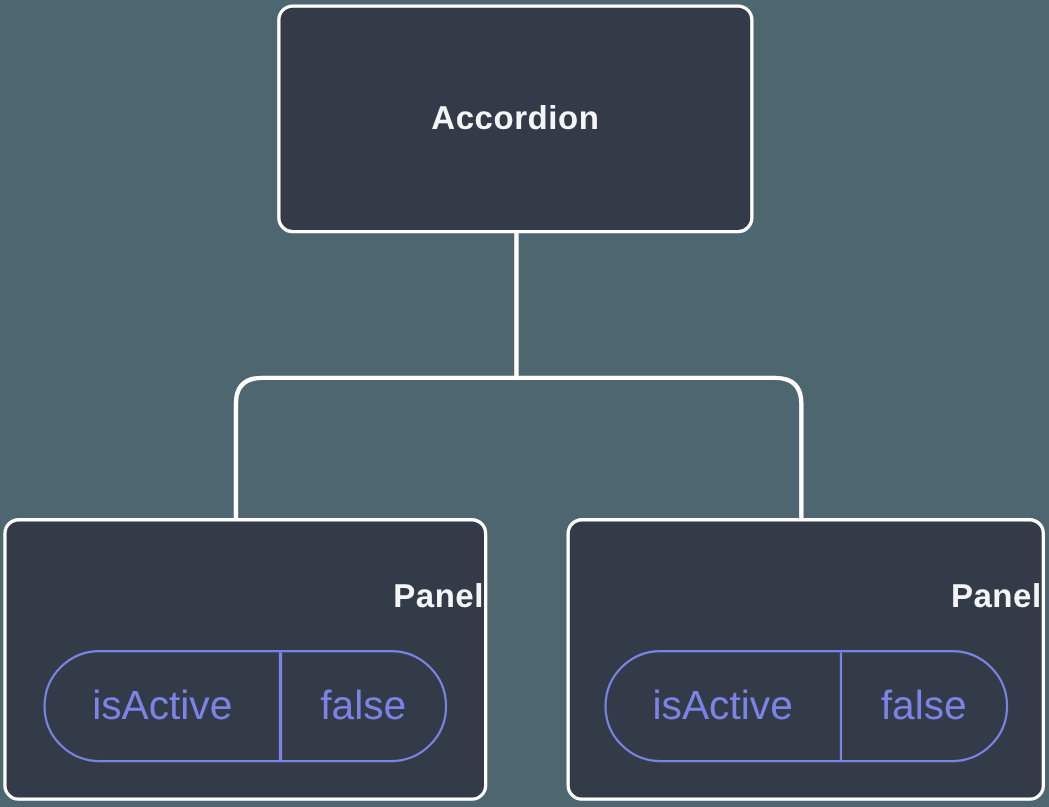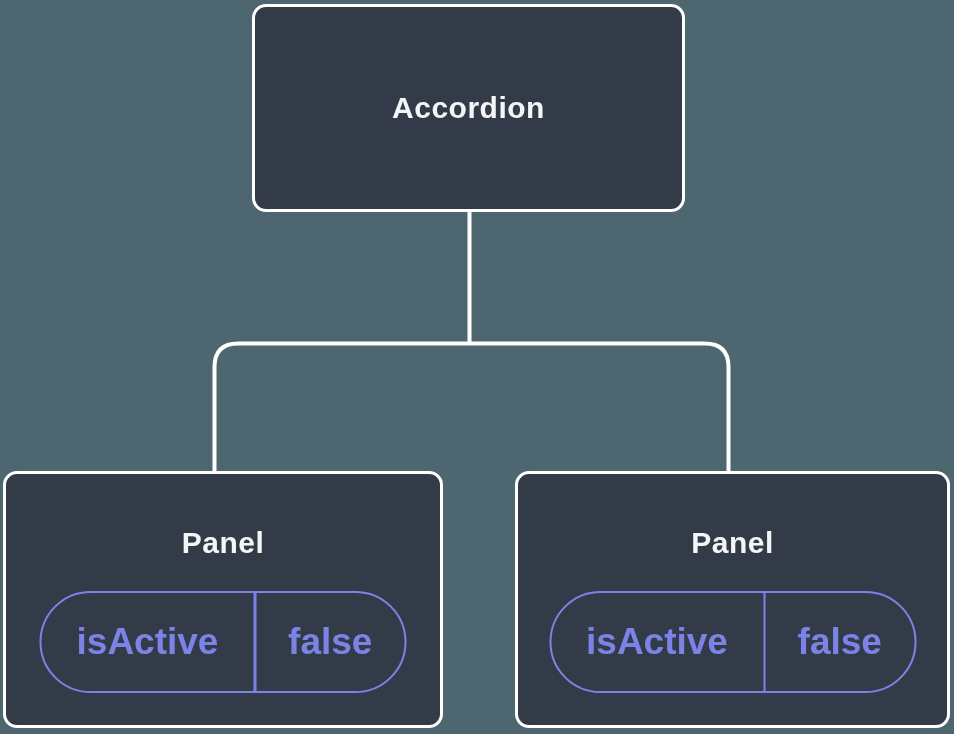--- a/index.html
+++ b/index.html
@@ -55,42 +55,42 @@
   .panel-node {
     top: 471px;
     height: 257px;
   }
   .panel-left  { left: 3px;   width: 440px; }
   .panel-right { left: 515px; width: 435px; }
   .node-title {
     position: absolute;
     top: 47px; left: 0;
     width: 100%;
-    text-align: center;
+    text-align: right;
     line-height: 44px;
   }
   .pill {
     position: absolute;
     top: 117px;
     left: 50%;
     transform: translateX(-50%);
     width: 367px; height: 102px;
     border: 2.5px solid var(--accent, #7C83E7);
     border-radius: 51px;
     display: flex;
     align-items: stretch;
     overflow: hidden;
   }
   .pill-cell {
     display: flex;
     align-items: center;
     justify-content: center;
     color: var(--accent, #7C83E7);
     font-size: 37px;
-    font-weight: 700;
+    font-weight: 400;
   }
   .pill-name  { flex: 0 0 212px; }
   .pill-value { flex: 1; }
   .pill-divider {
     flex: 0 0 2.5px;
     background: var(--accent, #7C83E7);
   }
 </style>
 </head>
 <body>

